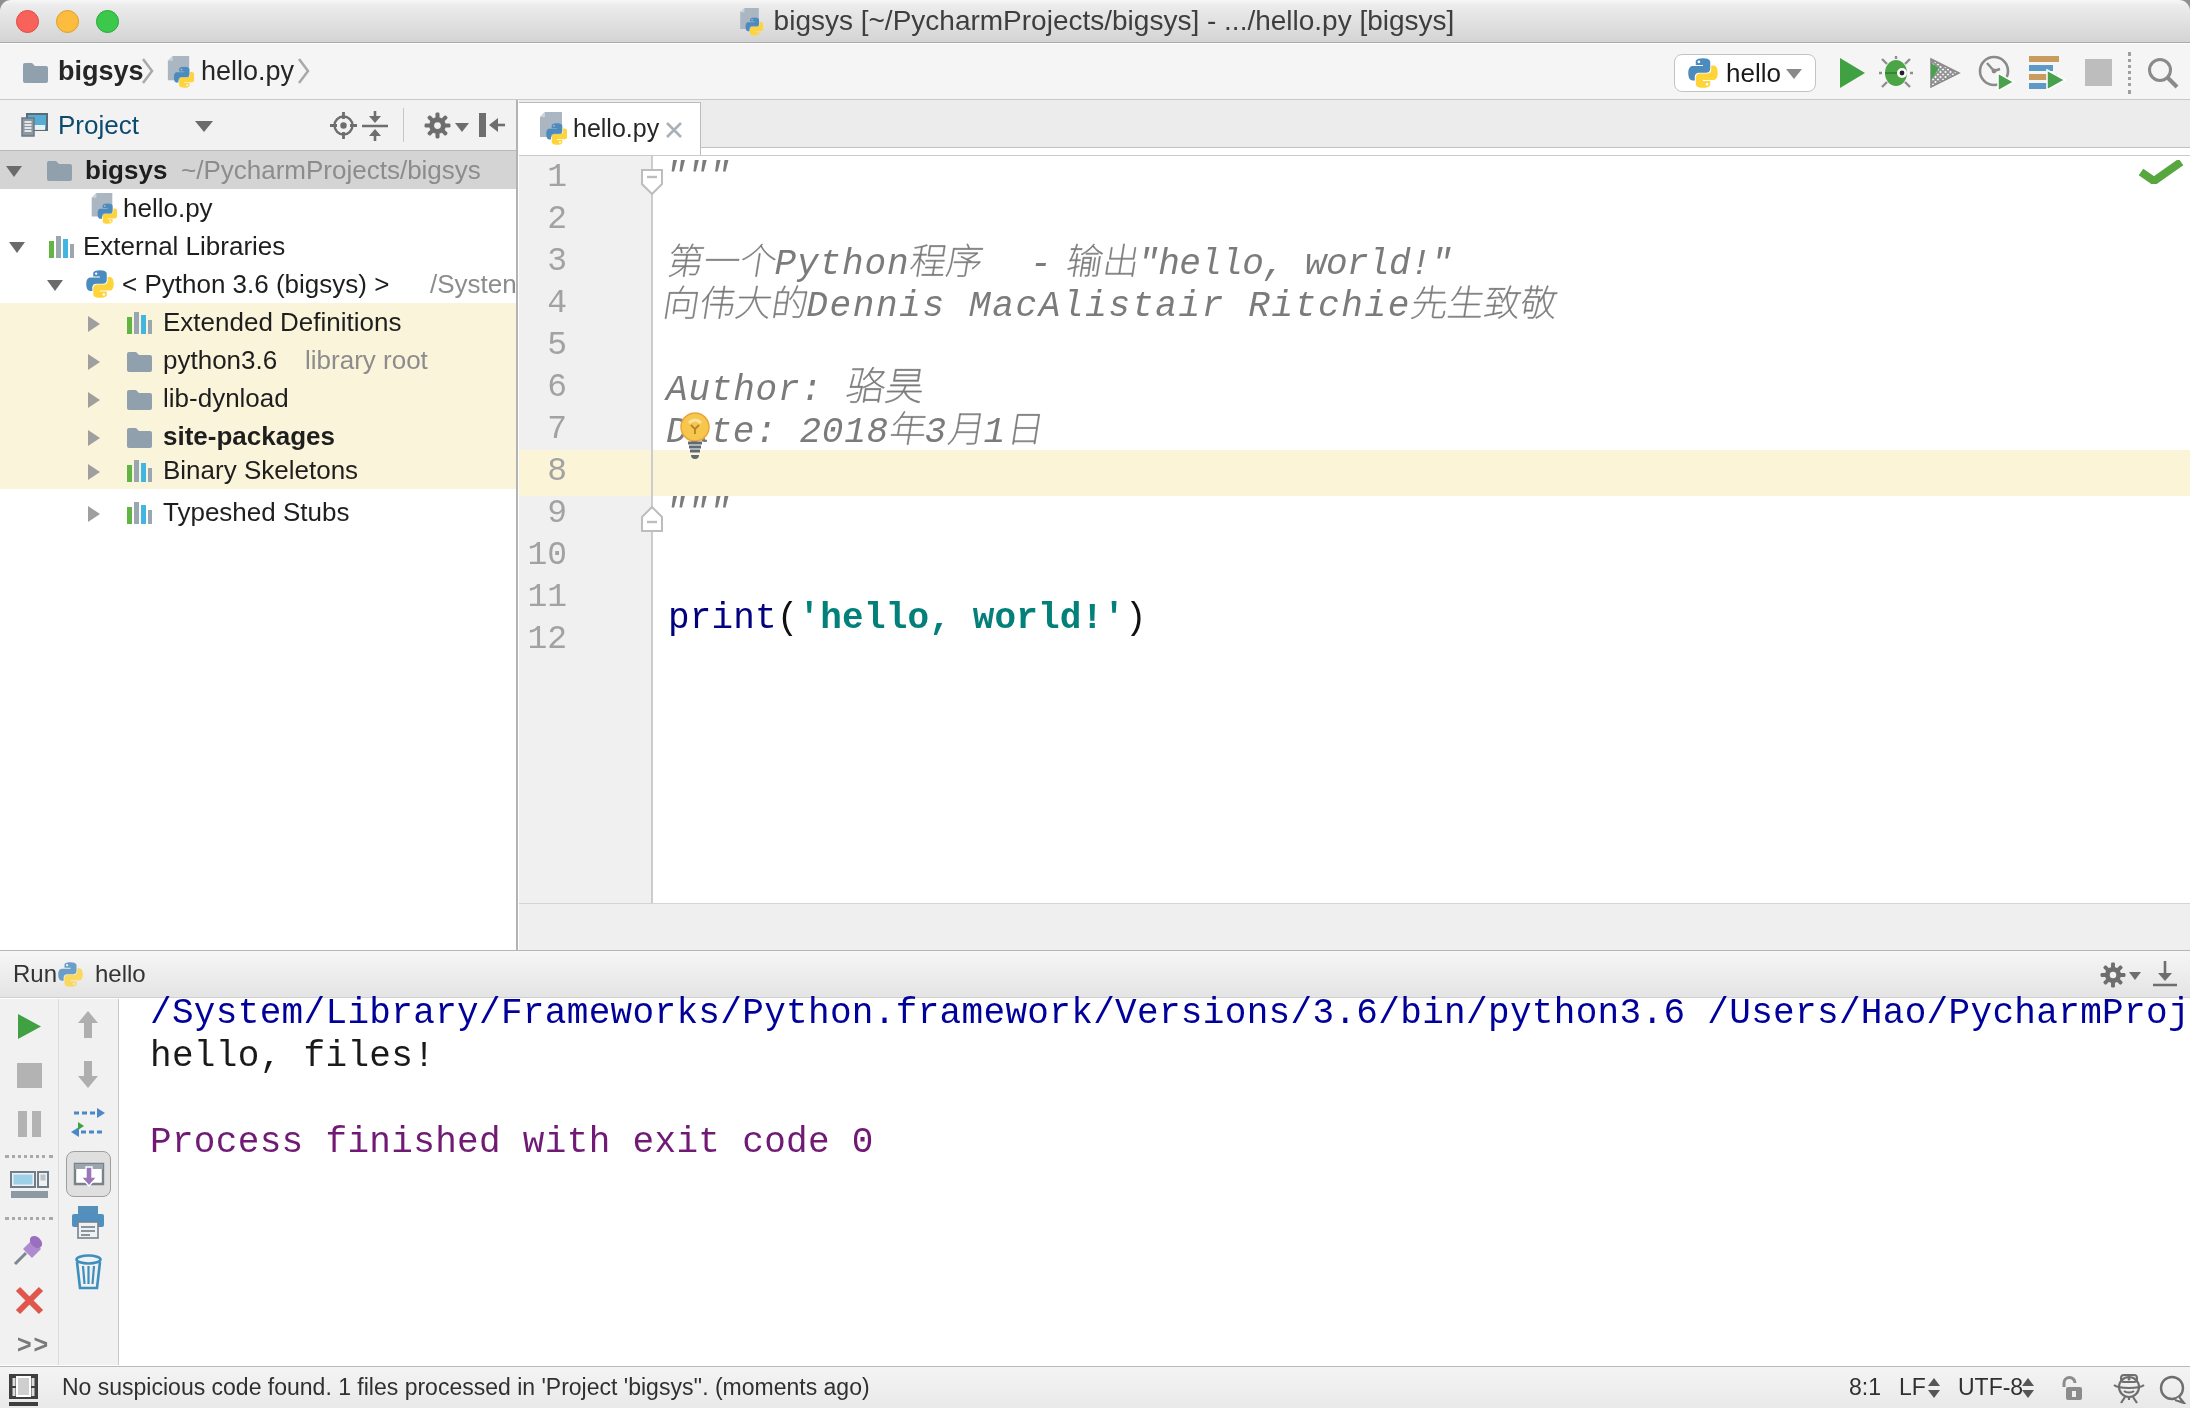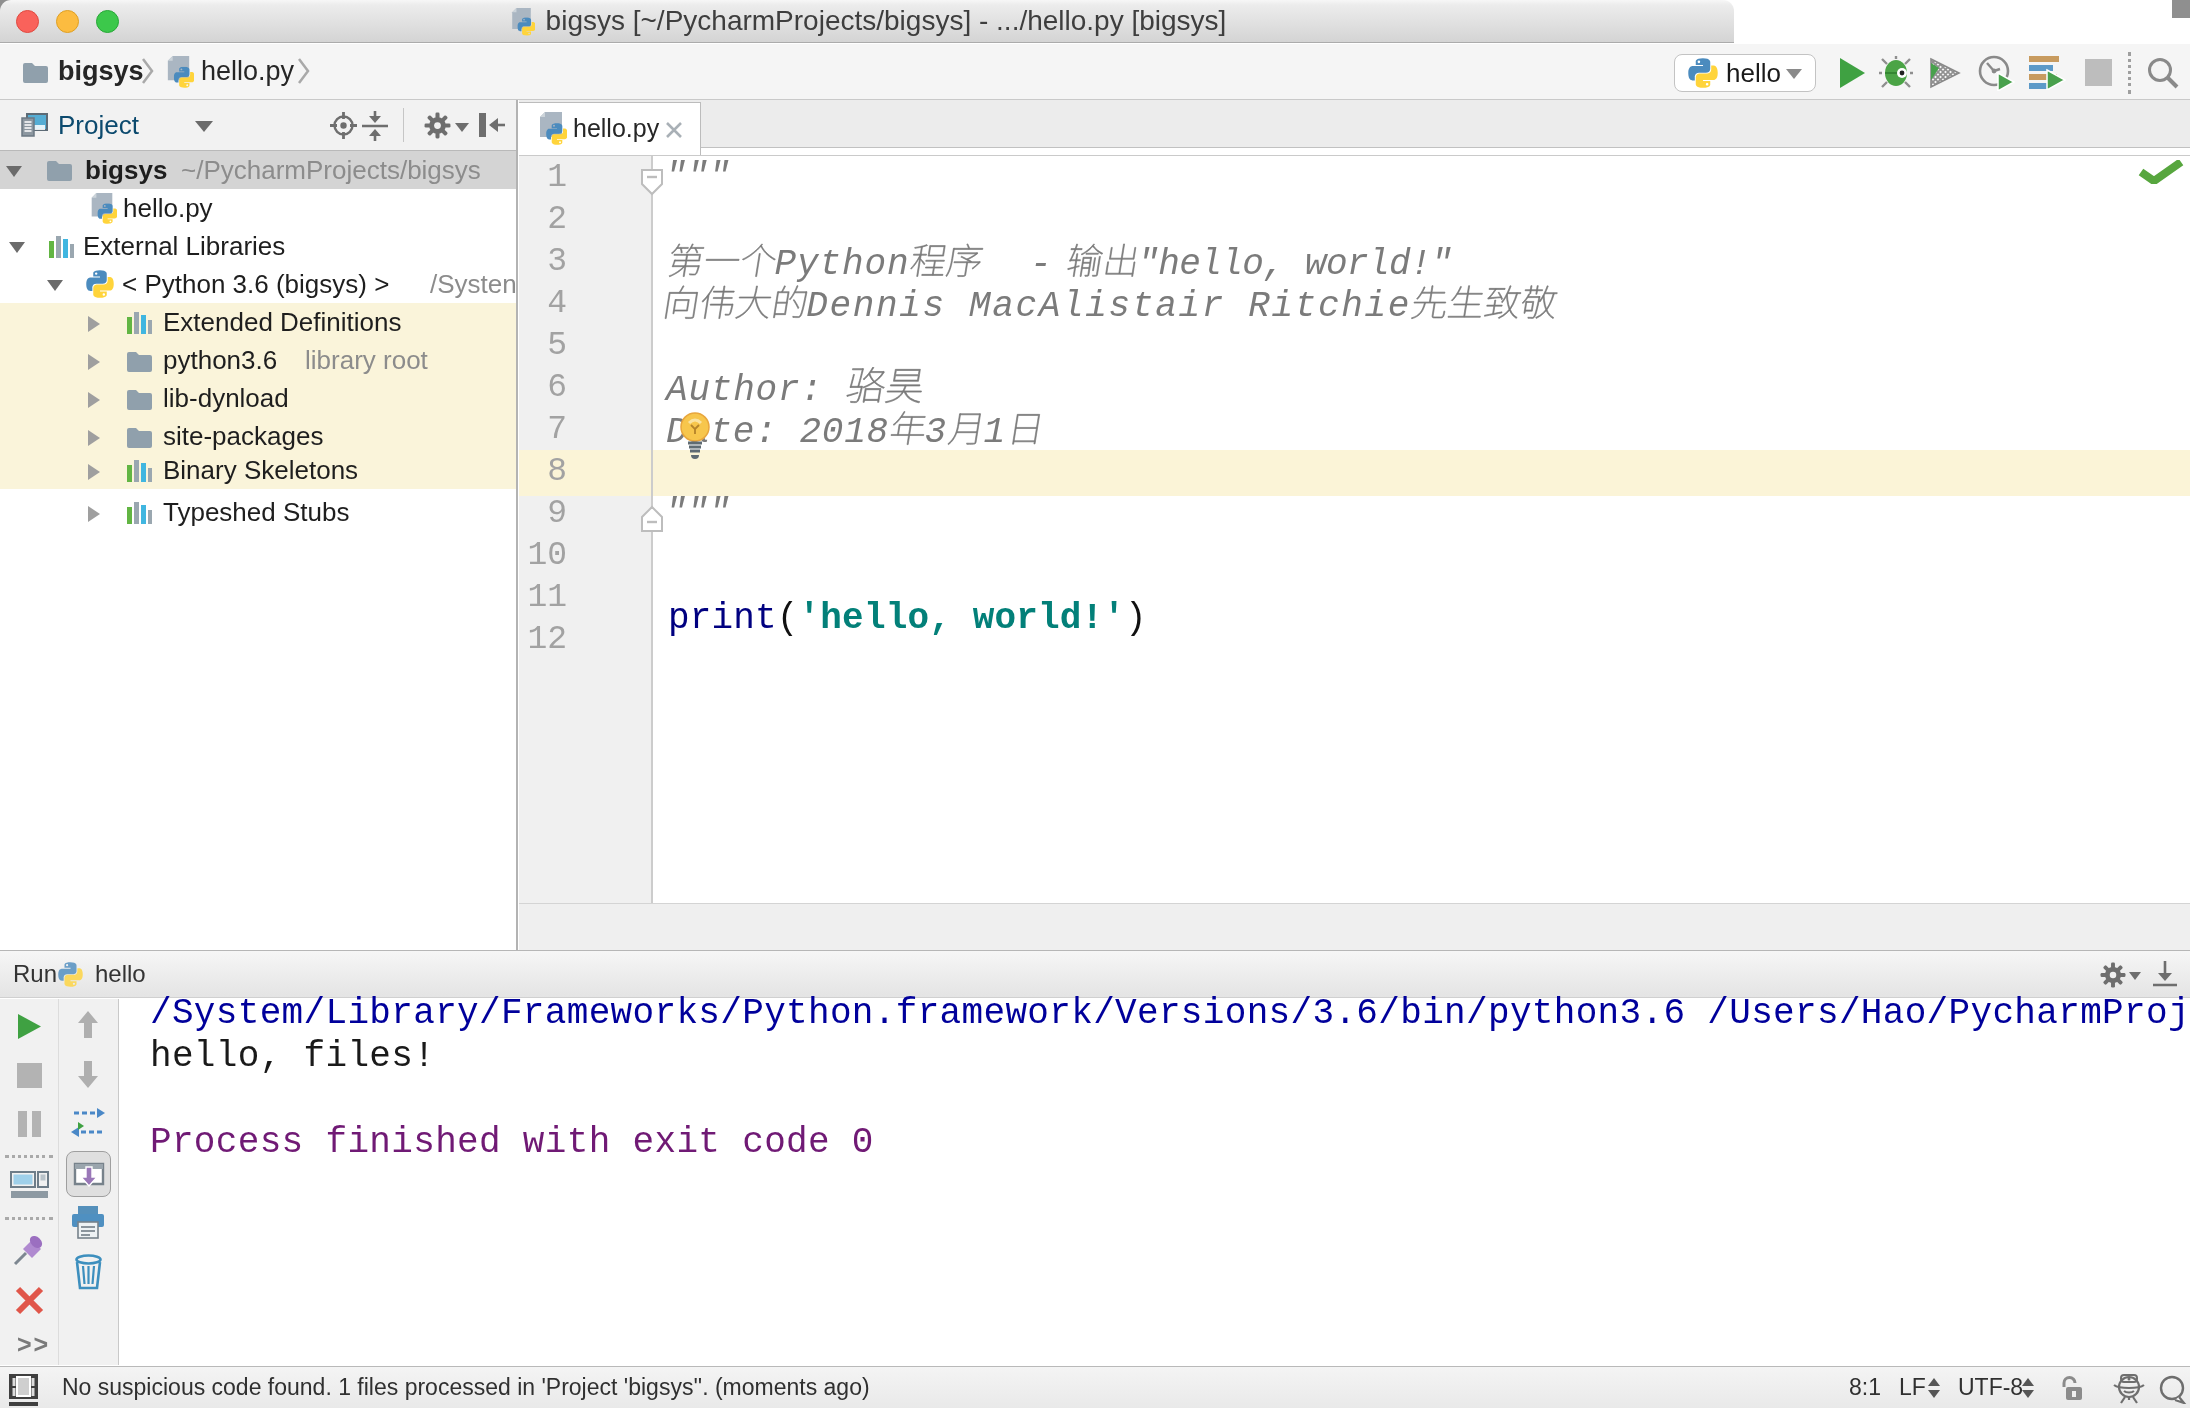--- a/index.html
+++ b/index.html
@@ -1,18 +1,18 @@
 <!DOCTYPE html>
 <html><head><meta charset="utf-8"><style>
 *{margin:0;padding:0;box-sizing:border-box}
 html,body{width:2190px;height:1408px;overflow:hidden;background:#fff;font-family:"Liberation Sans",sans-serif}
 #app{position:absolute;inset:0}
 .abs{position:absolute}
 
-#titlebar{position:absolute;left:0;top:0;width:1734px;height:43px;background:linear-gradient(#f7f7f7,#ececec 12%,#d4d4d4);border-radius:11px 11px 0 0;border-bottom:1px solid #ababab;display:flex;align-items:center;justify-content:center;gap:11px;font-size:28px;color:#3e3e3e}
+#titlebar{position:absolute;left:0;top:0;width:2190px;height:43px;background:linear-gradient(#f7f7f7,#ececec 12%,#d4d4d4);border-radius:11px 11px 0 0;border-bottom:1px solid #ababab;display:flex;align-items:center;justify-content:center;gap:11px;font-size:28px;color:#3e3e3e}
 .tl{position:absolute;top:10px;width:23px;height:23px;border-radius:50%}
 
 #navbar{position:absolute;left:0;top:44px;width:2190px;height:56px;background:#f5f5f5;border-bottom:1px solid #c9c9c9}
 #navbar .bc{position:absolute;top:0;height:55px;line-height:55px;font-size:27px;color:#262626}
 .chev{position:absolute;top:14px;width:13px;height:26px}
 
 #lhead{position:absolute;left:0;top:100px;width:517px;height:51px;background:#f2f2f2;border-bottom:1px solid #b9b9b9}
 #tabbar{position:absolute;left:519px;top:100px;width:1671px;height:48px;background:#ececec;border-bottom:1px solid #c1c1c1}
 #tabline{position:absolute;left:519px;top:155px;width:1671px;height:1px;background:#cacaca}
 #tab1{position:absolute;left:519px;top:102px;width:182px;height:53px;background:#fff;border:1px solid #bcbcbc;border-left:none;border-bottom:none;z-index:5}
@@ -254,21 +254,21 @@
         <span class="tt" style="left:163px">python3.6</span>
         <span class="tt dim" style="left:305px">library root</span>
       </div>
 <div class="trow" style="top:228px;background:#faf4da;">
         <span class="arr rt" style="left:88px"></span>
         <svg class="ic" style="left:126px;top:8px" width="26" height="24">
           <use href="#folder"></use>
         </svg>
         <span class="tt" style="left:163px">lib-dynload</span>
       </div>
-<div class="trow" style="top:266px;background:#faf4da;">
+<div class="trow" style="top:266px;background:#faf4da;font-weight:bold;">
         <span class="arr rt" style="left:88px"></span>
         <svg class="ic" style="left:126px;top:8px" width="26" height="24">
           <use href="#folder"></use>
         </svg>
         <span class="tt" style="left:163px">site-packages</span>
       </div>
 <div class="trow" style="top:300px;background:#faf4da;">
         <span class="arr rt" style="left:88px"></span>
         <svg class="ic" style="left:126px;top:6px" width="26" height="26">
           <use href="#lib"></use>

